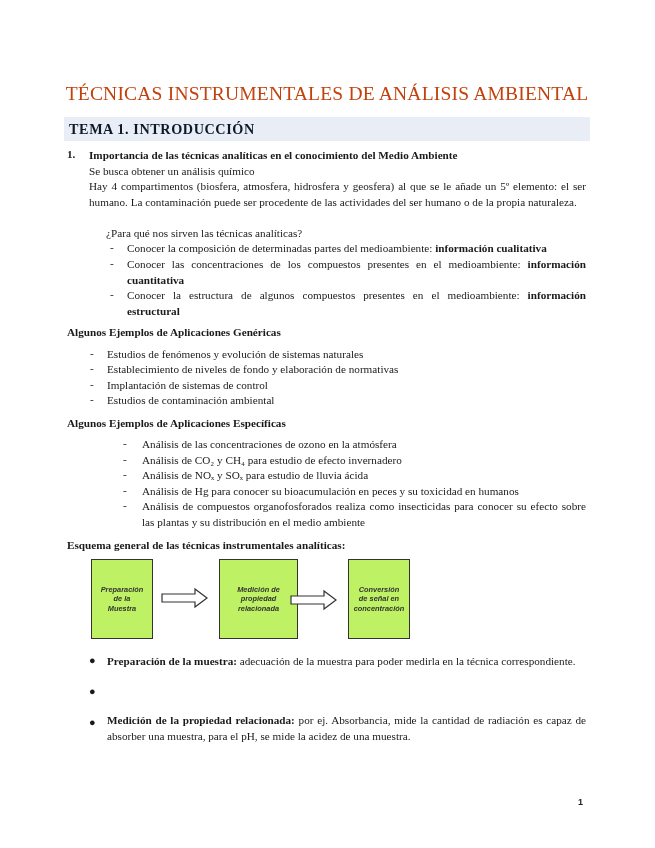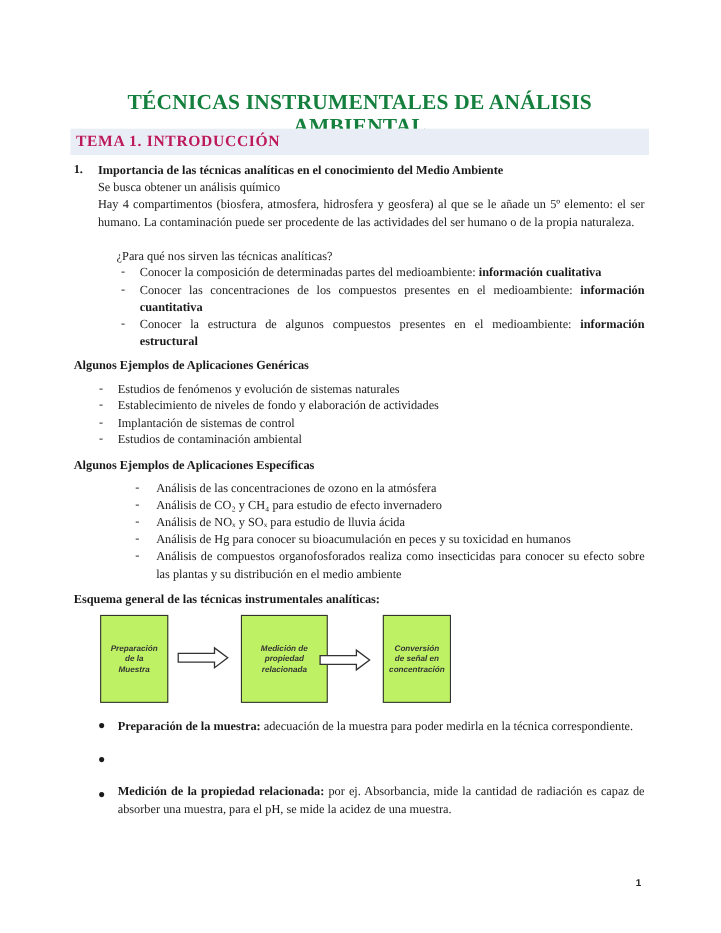--- a/index.html
+++ b/index.html
@@ -1,24 +1,24 @@
 <!DOCTYPE html>
 <html><head>
 <meta charset="utf-8">
 <style>
   html, body { margin: 0; padding: 0; background: #ffffff; }
   body { width: 655px; height: 848px; position: relative; overflow: hidden;
          font-family: "Liberation Serif", "DejaVu Serif", serif; color: #1a1a1a; }
   .page { position: absolute; left: 0; top: 0; width: 655px; height: 848px; }
   .title { position: absolute; left: 64px; width: 526px; top: 83px; text-align: center;
-           font-size: 19.5px; letter-spacing: 0.2px; color: #15803d; font-weight: bold; }
+           font-size: 19.5px; letter-spacing: 0.2px; color: #c2410c; font-weight: normal; }
   .tema-band { position: absolute; left: 64px; top: 117px; width: 526px; height: 24px;
                background: #e9eef6; }
   .tema-band span { position: absolute; left: 5px; top: 4px; font-weight: bold; font-size: 14.2px;
-                    letter-spacing: 0.6px; color: #be185d; }
+                    letter-spacing: 0.6px; color: #0f172a; }
   .abs { position: absolute; font-size: 11.2px; line-height: 15.6px; }
   .b { font-weight: bold; }
   .just { text-align: justify; }
   .num { position: absolute; left: 67px; top: 148px; font-weight: bold; font-size: 11.2px; }
   .dash { position: absolute; font-size: 11.2px; }
   .bullet { position: absolute; font-size: 11px; }
   .box { position: absolute; border: 1.2px solid #333; background: #bef264; box-sizing: border-box;
          display: flex; align-items: center; justify-content: center; text-align: center;
          font-family: "Liberation Sans", "DejaVu Sans", sans-serif; font-style: italic;
          font-weight: bold; font-size: 7.4px; line-height: 9.4px; color: #333; }
@@ -53,21 +53,21 @@
   </div>
   <div class="dash" style="left:110px; top:288px;">-</div>
   <div class="abs b" style="left:67px; top:325px;">Algunos Ejemplos de Aplicaciones Genéricas</div>
 
   <div class="abs just" style="left:127px; top:288px; width:459px; text-align-last:left;">
     <span>Conocer la estructura de algunos compuestos presentes en el medioambiente: </span><b>información estructural</b>
   </div>
   <div class="dash" style="left:90px; top:347px;">-</div>
   <div class="abs" style="left:107px; top:347px;">Estudios de fenómenos y evolución de sistemas naturales</div>
   <div class="dash" style="left:90px; top:362px;">-</div>
-  <div class="abs" style="left:107px; top:362px;">Establecimiento de niveles de fondo y elaboración de actividades</div>
+  <div class="abs" style="left:107px; top:362px;">Establecimiento de niveles de fondo y elaboración de normativas</div>
   <div class="dash" style="left:90px; top:378px;">-</div>
   <div class="abs" style="left:107px; top:378px;">Implantación de sistemas de control</div>
   <div class="dash" style="left:90px; top:393px;">-</div>
   <div class="abs" style="left:107px; top:393px;">Estudios de contaminación ambiental</div>
 
   <div class="abs b" style="left:67px; top:416px;">Algunos Ejemplos de Aplicaciones Específicas</div>
   <div class="dash" style="left:123px; top:437px;">-</div>
   <div class="abs" style="left:142px; top:437px;">Análisis de las concentraciones de ozono en la atmósfera</div>
   <div class="dash" style="left:123px; top:453px;">-</div>
   <div class="abs" style="left:142px; top:453px;">Análisis de CO₂ y CH₄ para estudio de efecto invernadero</div>

